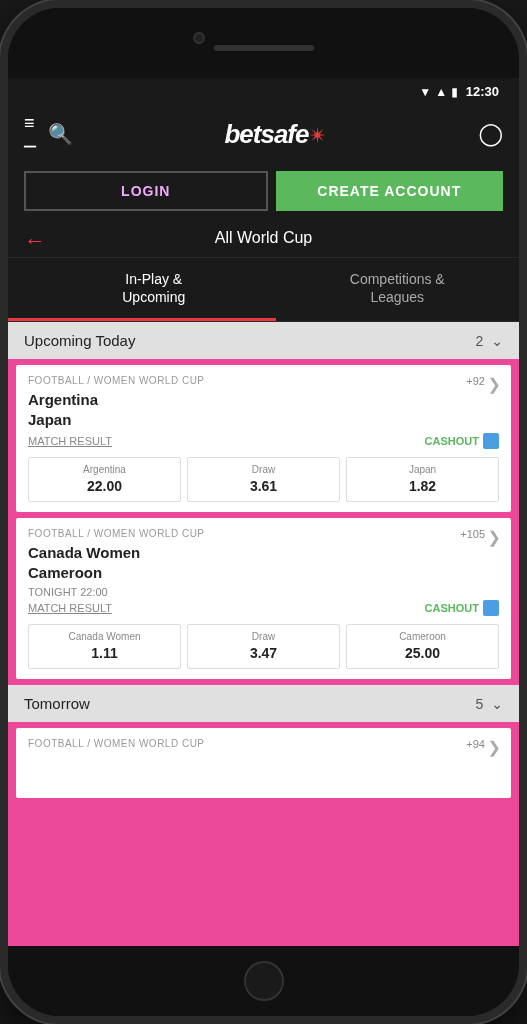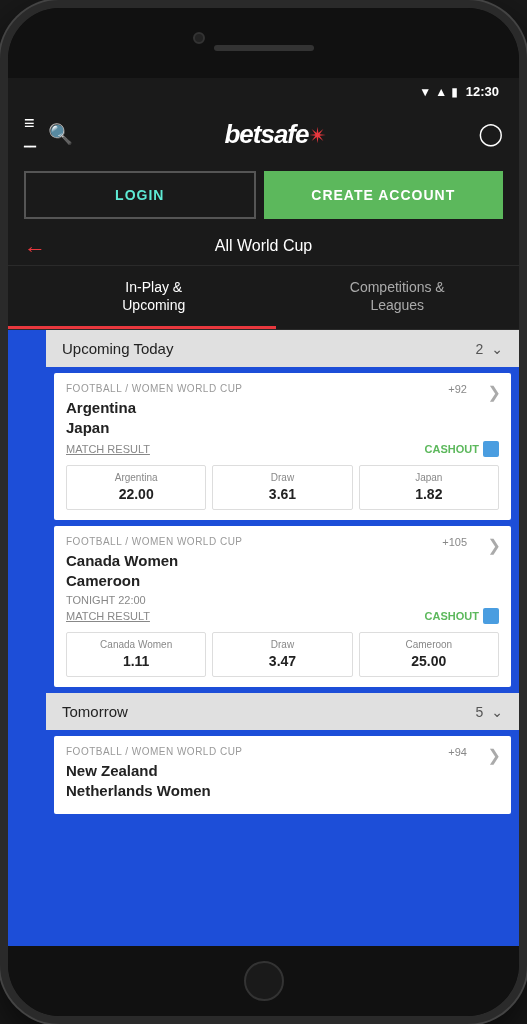--- a/index.html
+++ b/index.html
@@ -112,35 +112,35 @@
     
     .auth-buttons {
       display: flex;
       gap: 0;
       padding: 8px 16px;
       background: #1a1a1a;
     }
     .btn-login {
       flex: 1;
       background: transparent;
-      color: #5eead4;
+      color: #f0abfc;
       border: 2px solid #555;
       padding: 10px;
       font-size: 14px;
       font-weight: bold;
       letter-spacing: 1px;
       cursor: pointer;
       text-transform: uppercase;
     }
     .btn-create {
       flex: 1;
       background: #5cb85c;
       color: #fff;
       border: 2px solid #5cb85c;
-      padding: 14px;
+      padding: 2px;
       font-size: 14px;
       font-weight: bold;
       letter-spacing: 1px;
       cursor: pointer;
       text-transform: uppercase;
       margin-left: 8px;
     }
     
     .breadcrumb-bar {
       background: #1a1a1a;
@@ -180,22 +180,21 @@
     }
     .tab.active {
       color: #fff;
       border-bottom: 3px solid #e8383e;
       padding-left: 32px;
     }
     
     .content {
       flex: 1;
       overflow-y: auto;
-      background: #1d4ed8;
-      padding-left: 38px;
+      background: #ec4899;
     }
     
     .section-header {
       background: #e0e0e0;
       padding: 10px 16px;
       display: flex;
       justify-content: space-between;
       align-items: center;
       cursor: pointer;
     }
@@ -289,21 +288,21 @@
       margin-bottom: 2px;
     }
     .odds-value {
       color: #222;
       font-size: 14px;
       font-weight: bold;
     }
     .more-badge {
       position: absolute;
       top: 10px;
-      right: 44px;
+      right: 26px;
       color: #888;
       font-size: 11px;
     }
     .arrow-right {
       position: absolute;
       top: 10px;
       right: 10px;
       color: #aaa;
       font-size: 16px;
     }
@@ -440,21 +439,20 @@
       <div class="section-header">
         <span class="section-title">Tomorrow</span>
         <div class="section-right">
           <span>5</span>
           <span class="chevron">⌄</span>
         </div>
       </div>
 
       <div class="match-card" style="min-height:70px; overflow:hidden;">
         <div class="match-league">FOOTBALL / WOMEN WORLD CUP</div>
-        <div class="match-teams">New Zealand<br>Netherlands Women</div>
         <span class="more-badge">+94</span>
         <span class="arrow-right">❯</span>
       </div>
 
     </div>
   </div>
 
   <div class="phone-bottom-bezel">
     <div class="home-button"></div>
   </div>

